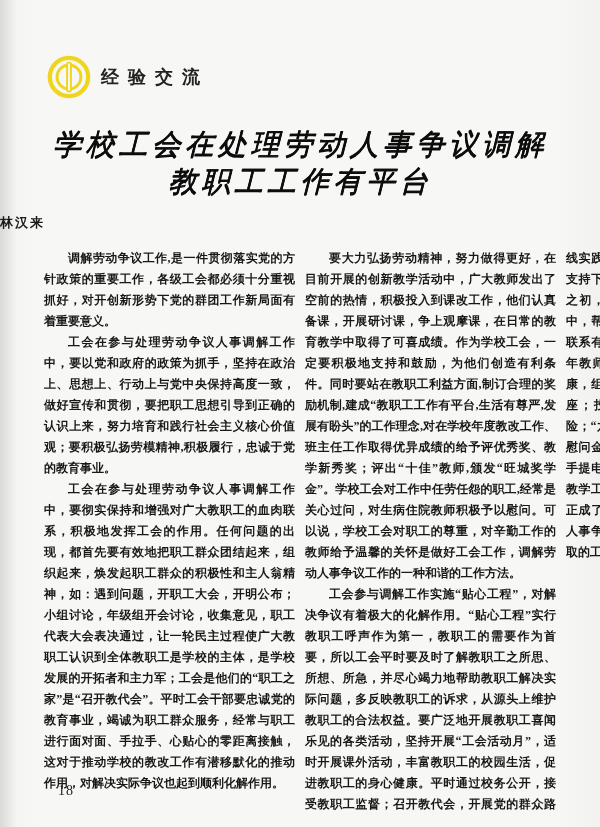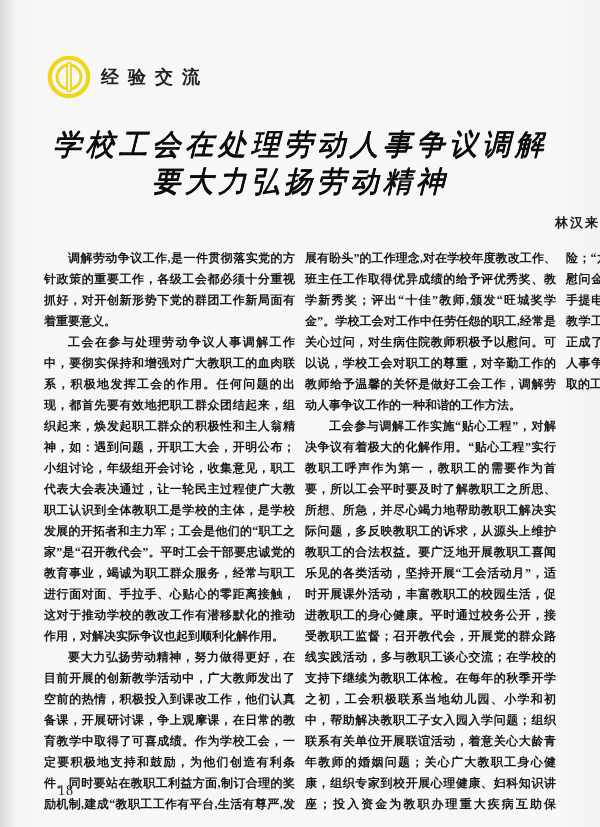--- a/index.html
+++ b/index.html
@@ -43,26 +43,25 @@
     font-weight: normal;
     font-style: italic;
     font-size: 29px;
     letter-spacing: 4px;
     line-height: 37px;
     color: #0d0d0d;
     text-shadow: 0.6px 0 0 #0d0d0d, 0 0.6px 0 #0d0d0d;
   }
   .author {
     margin-top: 14px;
-    text-align: right;
+    text-align: left;
     font-size: 13px;
     font-weight: bold;
     letter-spacing: 2px;
     color: #1a1a1a;
-    padding-left: 16px;
   }
 
   
   .columns {
     margin: 16px 44px 0 44px;
     height: 572px;
     column-count: 2;
     column-gap: 10px;
     column-fill: auto;
     font-size: 12px;
@@ -97,27 +96,28 @@
       <circle cx="24" cy="24" r="20" stroke="#f0d51e" stroke-width="4.5"></circle>
       <circle cx="24" cy="24" r="12.5" stroke="#f0d51e" stroke-width="3"></circle>
       <rect x="21" y="8" width="6" height="32" rx="3" fill="#f0d51e"></rect>
       <rect x="23" y="10" width="2" height="28" fill="#f7f7f5"></rect>
     </svg>
     <span class="badge-label">经验交流</span>
   </div>
 
   <div class="title-block">
     <div class="title-line">学校工会在处理劳动人事争议调解</div>
-    <div class="title-line">要大力弘扬劳动精神</div>
+    <div class="title-line">教职工工作有平台</div>
   </div>
 
   <div class="author">林汉来</div>
 
   <div class="columns">
     <p class="para">调解劳动争议工作,是一件贯彻落实党的方针政策的重要工作，各级工会都必须十分重视抓好，对开创新形势下党的群团工作新局面有着重要意义。</p>
+    <p class="para">工会在参与处理劳动争议人事调解工作中，要以党和政府的政策为抓手，坚持在政治上、思想上、行动上与党中央保持高度一致，做好宣传和贯彻，要把职工思想引导到正确的认识上来，努力培育和践行社会主义核心价值观；要积极弘扬劳模精神,积极履行，忠诚于党的教育事业。</p>
     <p class="para">工会在参与处理劳动争议人事调解工作中，要彻实保持和增强对广大教职工的血肉联系，积极地发挥工会的作用。任何问题的出现，都首先要有效地把职工群众团结起来，组织起来，焕发起职工群众的积极性和主人翁精神，如：遇到问题，开职工大会，开明公布；小组讨论，年级组开会讨论，收集意见，职工代表大会表决通过，让一轮民主过程使广大教职工认识到全体教职工是学校的主体，是学校发展的开拓者和主力军；工会是他们的“职工之家”是“召开教代会”。平时工会干部要忠诚党的教育事业，竭诚为职工群众服务，经常与职工进行面对面、手拉手、心贴心的零距离接触，这对于推动学校的教改工作有潜移默化的推动作用，对解决实际争议也起到顺利化解作用。</p>
     <p class="para">要大力弘扬劳动精神，努力做得更好，在目前开展的创新教学活动中，广大教师发出了空前的热情，积极投入到课改工作，他们认真备课，开展研讨课，争上观摩课，在日常的教育教学中取得了可喜成绩。作为学校工会，一定要积极地支持和鼓励，为他们创造有利条件。同时要站在教职工利益方面,制订合理的奖励机制,建成“教职工工作有平台,生活有尊严,发展有盼头”的工作理念,对在学校年度教改工作、班主任工作取得优异成绩的给予评优秀奖、教学新秀奖；评出“十佳”教师,颁发“旺城奖学金”。学校工会对工作中任劳任怨的职工,经常是关心过问，对生病住院教师积极予以慰问。可以说，学校工会对职工的尊重，对辛勤工作的教师给予温馨的关怀是做好工会工作，调解劳动人事争议工作的一种和谐的工作方法。</p>
     <p class="para">工会参与调解工作实施“贴心工程”，对解决争议有着极大的化解作用。“贴心工程”实行教职工呼声作为第一，教职工的需要作为首要，所以工会平时要及时了解教职工之所思、所想、所急，并尽心竭力地帮助教职工解决实际问题，多反映教职工的诉求，从源头上维护教职工的合法权益。要广泛地开展教职工喜闻乐见的各类活动，坚持开展“工会活动月”，适时开展课外活动，丰富教职工的校园生活，促进教职工的身心健康。平时通过校务公开，接受教职工监督；召开教代会，开展党的群众路线实践活动，多与教职工谈心交流；在学校的支持下继续为教职工体检。在每年的秋季开学之初，工会积极联系当地幼儿园、小学和初中，帮助解决教职工子女入园入学问题；组织联系有关单位开展联谊活动，着意关心大龄青年教师的婚姻问题；关心广大教职工身心健康，组织专家到校开展心理健康、妇科知识讲座；投入资金为教职办理重大疾病互助保险；“六一”节对全校教职工14岁以下子女发放慰问金，并筹集资金为教学需要配备人手一台手提电脑。所有这些，把工会的关心与日常的教学工作联系起来，实行“贴心工程”，工会真正成了教职工信赖的人，对化解教职工的劳动人事争议矛盾，变阻力为动力，是工会工作可取的工作方法。</p>
     <p class="attribution">（梧州一中）</p>
   </div>
 
   <div class="page-number">18</div>
 
 </div>
 

